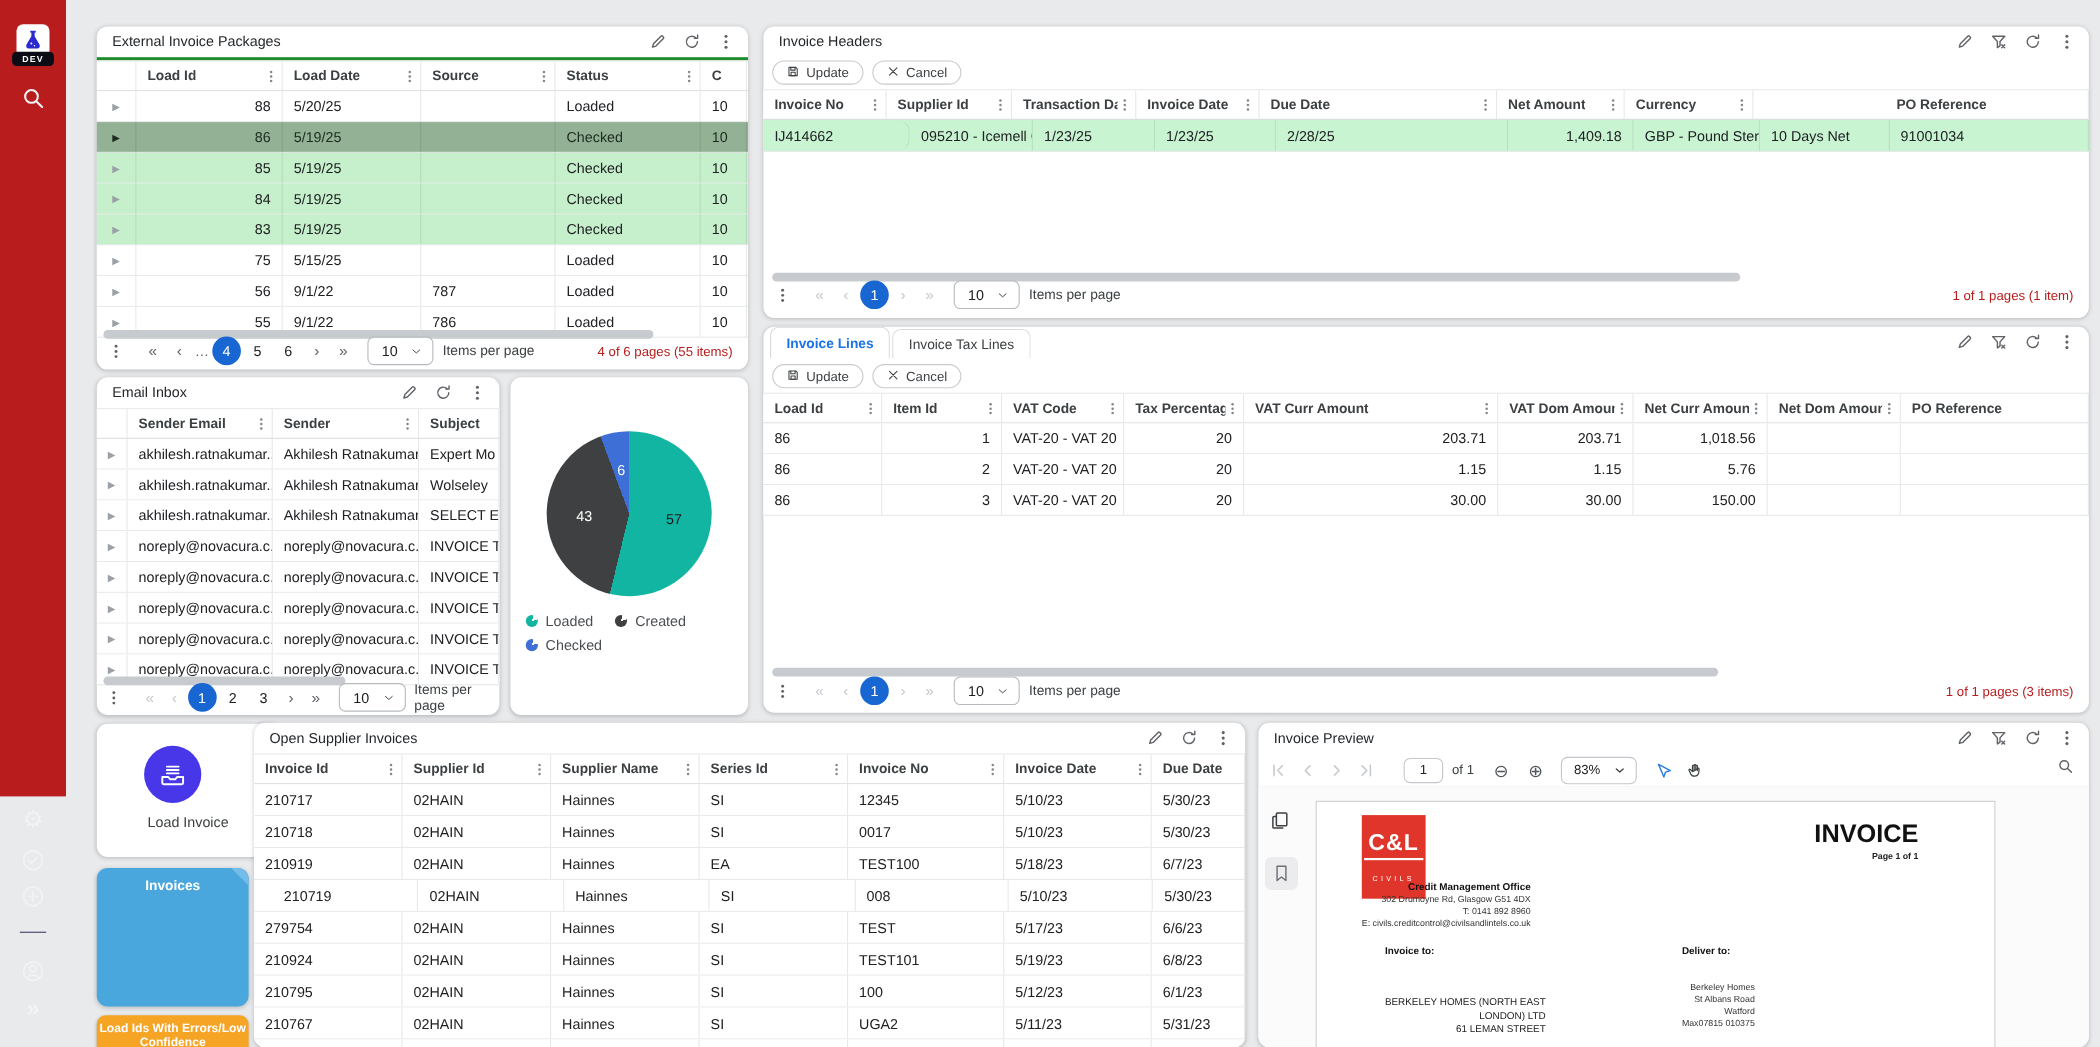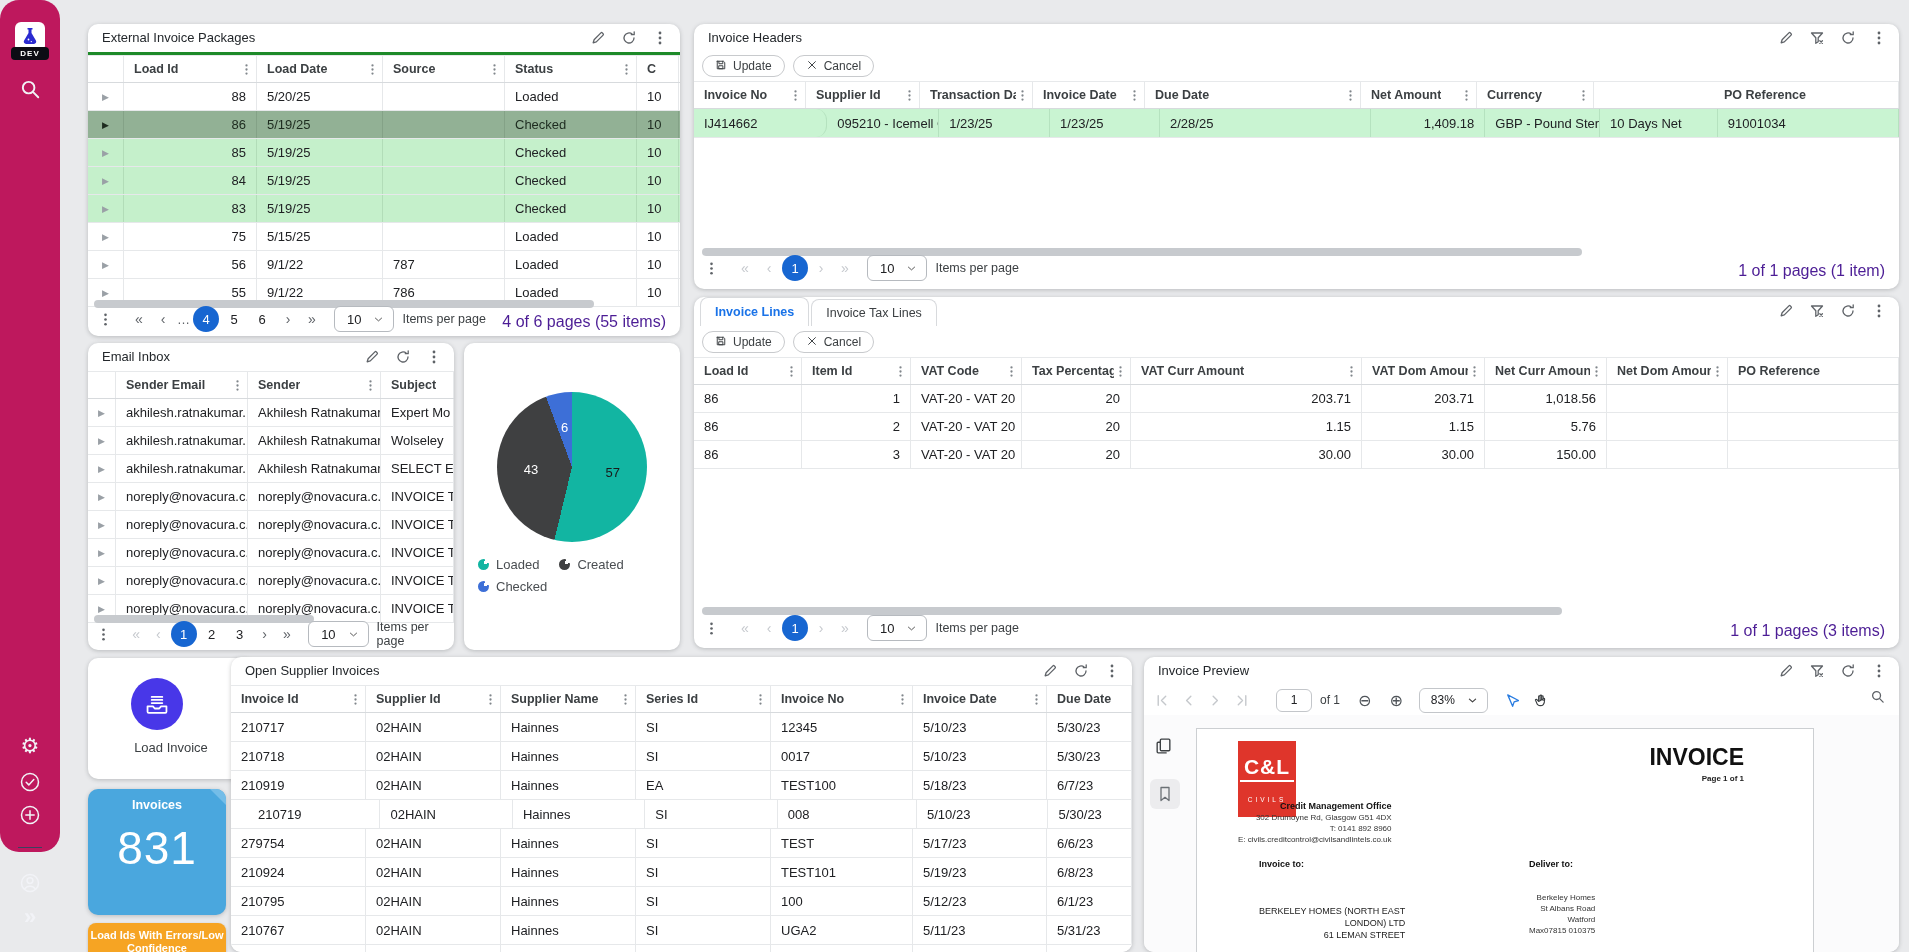--- a/index.html
+++ b/index.html
@@ -1,19 +1,19 @@
 <!DOCTYPE html>
 <html><head>
 <meta charset="utf-8">
 <style>
   html,body{margin:0;padding:0;}
   body{width:1909px;height:952px;position:relative;overflow:hidden;background:#e9eaec;
        font-family:"Liberation Sans",sans-serif;color:#202124;}
   
-  #sidebar{position:absolute;left:0;top:0;width:60px;height:852px;background:#be185d;border-radius:19px;}
+  #sidebar{position:absolute;left:0;top:0;width:60px;height:724px;background:#b91c1c;}
   .sb-ic{position:absolute;left:18px;width:24px;height:24px;color:#f2f3f7;display:flex;align-items:center;justify-content:center;}
   .sb-ic svg{width:22px;height:22px;}
   #logo-box{position:absolute;left:15px;top:22px;width:30px;height:30px;background:#fff;border-radius:6px;display:flex;align-items:center;justify-content:center;}
   #logo-box svg{width:22px;height:22px;}
   #dev-badge{position:absolute;left:11px;top:47px;width:38px;height:13px;background:#0c0c14;border-radius:4px;color:#fff;
              font-size:8px;font-weight:bold;letter-spacing:1px;display:flex;align-items:center;justify-content:center;}
   #sb-divider{position:absolute;left:18px;top:847px;width:24px;height:1px;background:#3c4160;}
   .gear-glyph{font-size:21px;line-height:1;}
   .chev2-glyph{font-size:22px;font-weight:bold;line-height:1;}
   
@@ -44,21 +44,21 @@
   .pgk{margin:0 14px 0 2px;color:#5f6368;display:inline-flex;}
   .pgk svg{width:15px;height:15px;}
   .pgn{width:24px;height:24px;border-radius:50%;display:flex;align-items:center;justify-content:center;font-size:14px;color:#5f6368;}
   .pgn.dis{color:#c6c9ce;}
   .pgp{min-width:26px;height:26px;border-radius:50%;display:flex;align-items:center;justify-content:center;font-size:13px;color:#202124;margin:0 1px;}
   .pgp.cur{background:#1766d1;color:#fff;}
   .pgell{color:#5f6368;margin:0 2px;}
   .pgsize{height:24px;border:1px solid #b6babf;border-radius:6px;display:flex;align-items:center;padding:0 9px 0 12px;gap:12px;margin-left:10px;font-size:13px;color:#202124;background:#fff;}
   .pgsize svg{width:11px;height:11px;color:#444;}
   .pglabel{margin-left:8px;font-size:12.5px;color:#3c4043;}
-  .pinfo{position:absolute;font-size:16px;color:#4c1d95;white-space:nowrap;}
+  .pinfo{position:absolute;font-size:12px;color:#b91c1c;white-space:nowrap;}
   .hthumb{position:absolute;height:8px;background:#c7cace;border-radius:4px;}
   
   .btnrow{position:absolute;display:flex;gap:8px;}
   .pill{display:inline-flex;align-items:center;gap:6px;height:22px;padding:0 12px;border:1px solid #c8cacd;border-radius:12px;background:#fff;font-size:12px;color:#3c4043;font-family:inherit;cursor:pointer;}
   .pill .pic, .pill .pic svg{width:12px;height:12px;color:#3c4043;}
   .tabs{position:absolute;top:0;display:flex;align-items:flex-end;}
   .tab{height:26px;display:flex;align-items:center;padding:0 14px;border:1px solid #d8dadd;border-bottom:none;border-radius:8px 8px 0 0;font-size:12.5px;background:#fff;color:#3c4043;margin-right:2px;white-space:nowrap;}
   .tab.active{color:#1a73e8;font-weight:bold;height:28px;}
   
   #pie{position:absolute;left:33px;top:49px;width:150px;height:150px;border-radius:50%;}
@@ -838,21 +838,20 @@
         <path d="M6.5 10.2h9M6.5 7.6h9M6.5 5h9"></path>
       </svg>
   </div>
   <div id="loadinv-label">Load Invoice</div>
   <div id="loadinv-scroll"></div>
 </div>
 
 <div class="panel" id="p-invoices" style="left:88px;top:789px;width:138px;height:126px">
   <div id="invoices-corner"></div>
   <div id="invoices-title">Invoices</div>
-  <div id="invoices-count">831</div>
 </div>
 
 <div id="badge-orange">Load Ids With Errors/Low Confidence</div>
 
 <div class="panel" style="left:231px;top:657px;width:901px;height:295px;overflow:hidden">
   <div class="ptitle">Open Supplier Invoices</div>
   <div class="picons">
       <span class="pic">
         <svg viewBox="0 0 16 16" fill="none" stroke="currentColor" stroke-width="1.3" stroke-linecap="round" stroke-linejoin="round">
           <path d="M3.2 12.8l.9-3.1 6.8-6.8a1 1 0 0 1 1.4 0l.8.8a1 1 0 0 1 0 1.4l-6.8 6.8-3.1.9z"></path>

